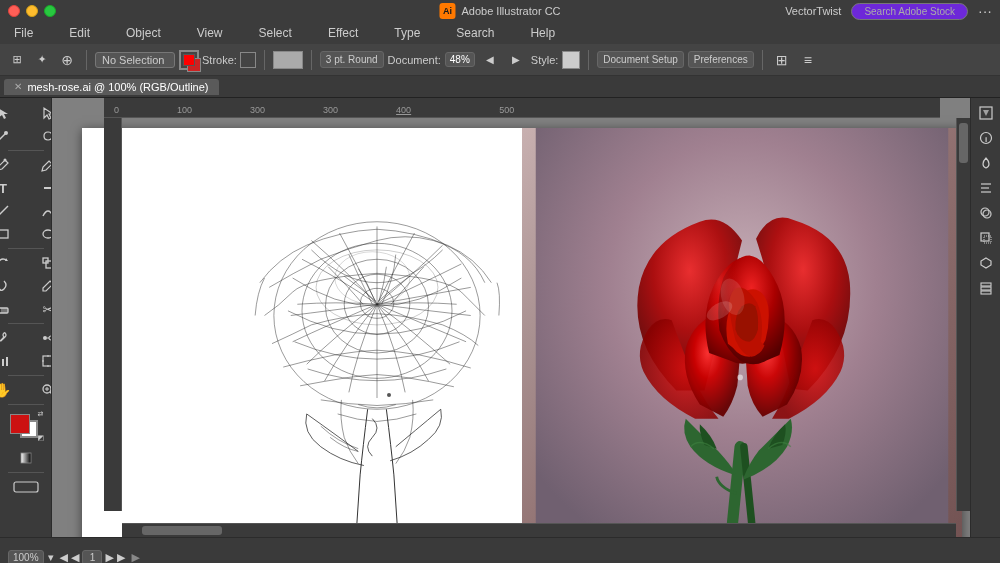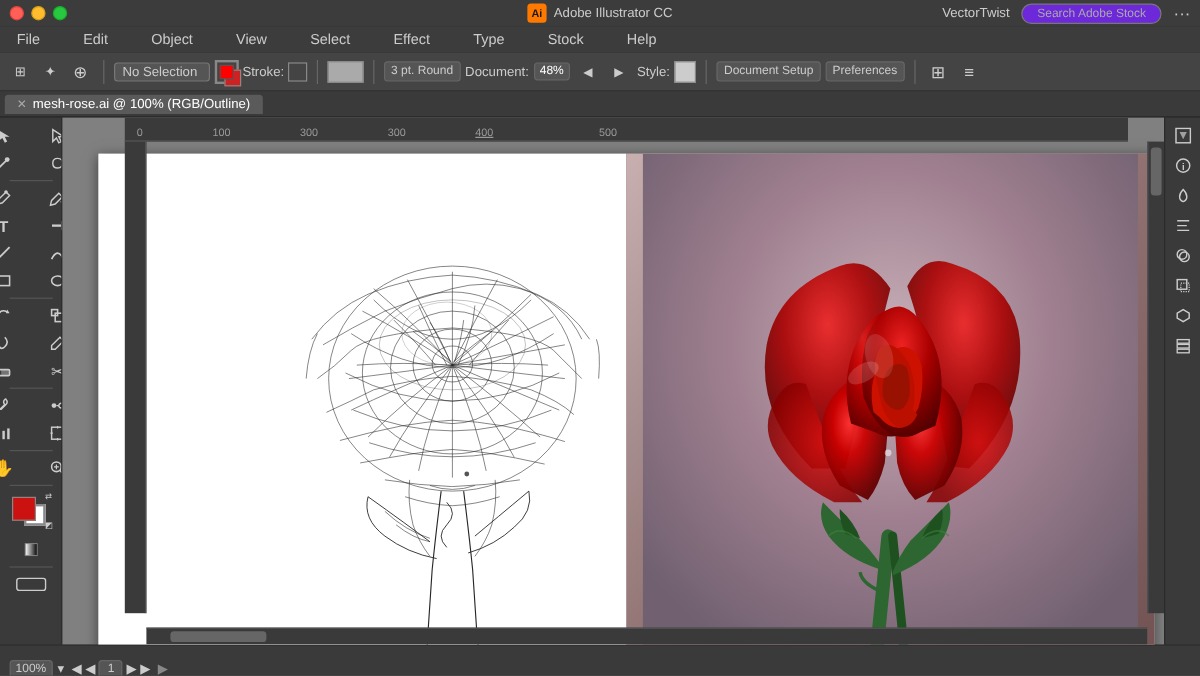--- a/index.html
+++ b/index.html
@@ -197,21 +197,21 @@
 </div>
 
 <div id="menu-bar" style="height:22px;background:#3c3c3c;display:flex;align-items:center;padding:0 6px;gap:20px;">
   <span class="menu-item">File</span>
   <span class="menu-item">Edit</span>
   <span class="menu-item">Object</span>
   <span class="menu-item">View</span>
   <span class="menu-item">Select</span>
   <span class="menu-item">Effect</span>
   <span class="menu-item">Type</span>
-  <span class="menu-item">Stock</span>
+  <span class="menu-item">Search</span>
   <span class="menu-item">Help</span>
 </div>
 
 <div id="toolbar">
 
   <div class="toolbar-group">
     <div class="tb-icon-btn" style="font-size:11px;">⊞</div>
     <div class="tb-icon-btn" style="font-size:11px;">✦</div>
     <div class="tb-icon-btn" style="font-size:14px;">⊕</div>
   </div>

